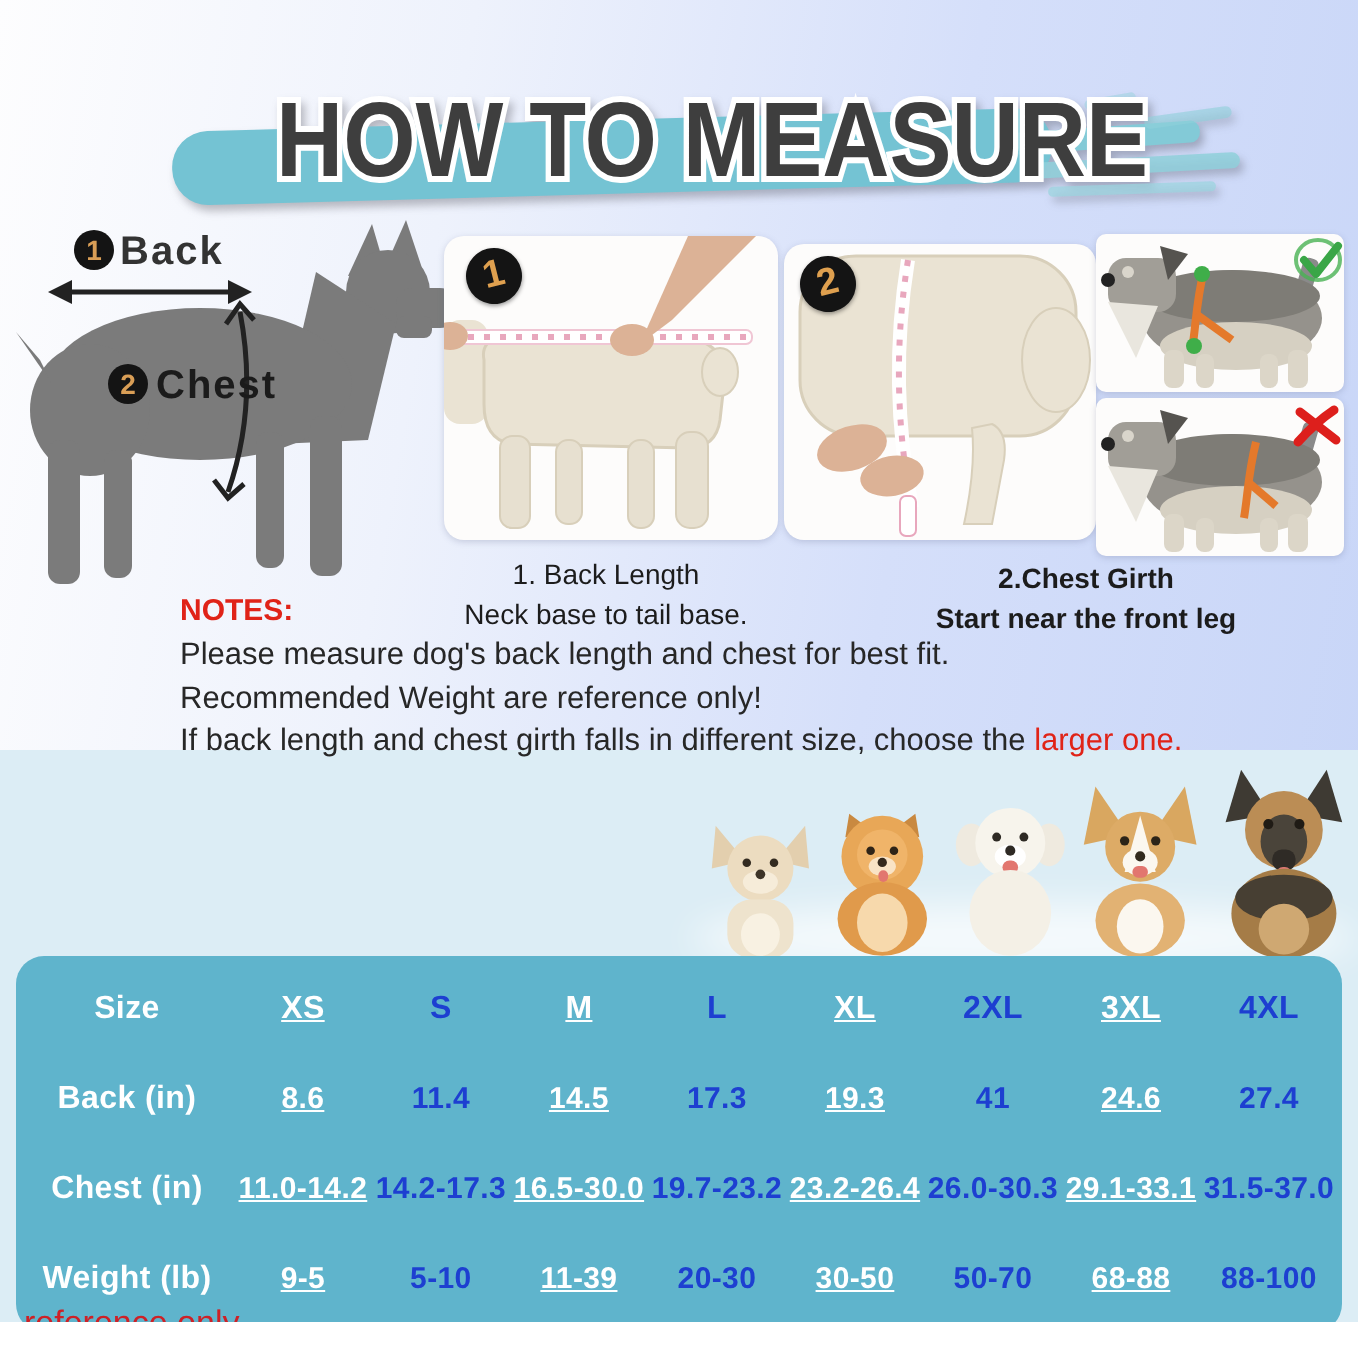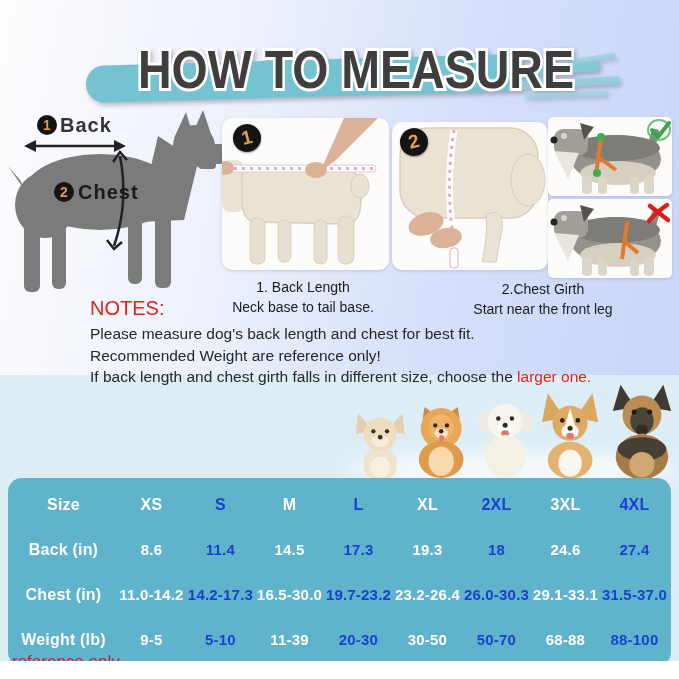--- a/index.html
+++ b/index.html
@@ -17,37 +17,37 @@
   .card2{left:392px;top:122px;width:156px;height:148px;}
   .schA{left:548px;top:117px;width:124px;height:79px;border-radius:5px;}
   .schB{left:548px;top:199px;width:124px;height:79px;border-radius:5px;}
   .badge{position:absolute;width:28px;height:28px;border-radius:50%;background:#141414;
     color:#dfa04f;font-weight:bold;font-size:19px;display:flex;align-items:center;justify-content:center;
     transform:rotate(-14deg);z-index:3;box-shadow:0 1px 2px rgba(0,0,0,.4);}
   .badge1{left:233px;top:124px;}
   .badge2{left:400px;top:128px;}
   .caption{position:absolute;text-align:center;font-size:14px;line-height:20px;color:#1c1c1c;}
   .cap1{left:203px;top:277px;width:200px;}
-  .cap2{left:438px;top:279px;width:210px;}
+  .cap2{left:438px;top:279px;width:210px;font-weight:bold;}
   .notes{position:absolute;left:90px;top:297px;width:578px;}
-  .notes-head{color:#e02318;font-weight:normal;font-size:20px;margin-bottom:3px;}
+  .notes-head{color:#e02318;font-weight:bold;font-size:15px;margin-bottom:3px;}
   .notes-line{color:#272727;font-size:15.5px;line-height:21.5px;}
   .red{color:#e02318;}
   .dogsrow{position:absolute;left:352px;top:384px;width:327px;height:95px;
     display:flex;align-items:flex-end;gap:3px;}
   .fog{position:absolute;left:345px;top:452px;width:334px;height:34px;
     background:rgba(255,255,255,.7);filter:blur(9px);border-radius:50%;}
   .size-table{position:absolute;left:8px;top:478px;width:663px;height:188px;
     background:#5fb4cc;border-radius:14px;display:grid;
     grid-template-columns:1.55fr repeat(8,1fr);grid-auto-rows:1fr;
     align-items:center;box-sizing:border-box;padding:4px 2px;}
   .cell{text-align:center;font-weight:bold;font-size:15px;letter-spacing:.2px;}
   .cell-head{font-size:16px;}
   .cell-label{font-size:16px;color:#ffffff;}
-  .cell-white{color:#ffffff;}
+  .cell-white{color:#ffffff;text-decoration:underline;}
   .cell-blue{color:#1d3fd1;}
   .footnote{position:absolute;left:12px;top:652px;color:#cd2127;font-size:17px;z-index:4;}
 </style>
 </head>
 <body>
 
 <div class="stage">
 
   <div class="lower"></div>
 
@@ -273,21 +273,21 @@
       <div class="cell cell-white cell-head">XL</div>
       <div class="cell cell-blue cell-head">2XL</div>
       <div class="cell cell-white cell-head">3XL</div>
       <div class="cell cell-blue cell-head">4XL</div>
       <div class="cell cell-label">Back  (in)</div>
       <div class="cell cell-white">8.6</div>
       <div class="cell cell-blue">11.4</div>
       <div class="cell cell-white">14.5</div>
       <div class="cell cell-blue">17.3</div>
       <div class="cell cell-white">19.3</div>
-      <div class="cell cell-blue">18</div>
+      <div class="cell cell-blue">41</div>
       <div class="cell cell-white">24.6</div>
       <div class="cell cell-blue">27.4</div>
       <div class="cell cell-label">Chest  (in)</div>
       <div class="cell cell-white">11.0-14.2</div>
       <div class="cell cell-blue">14.2-17.3</div>
       <div class="cell cell-white">16.5-30.0</div>
       <div class="cell cell-blue">19.7-23.2</div>
       <div class="cell cell-white">23.2-26.4</div>
       <div class="cell cell-blue">26.0-30.3</div>
       <div class="cell cell-white">29.1-33.1</div>

